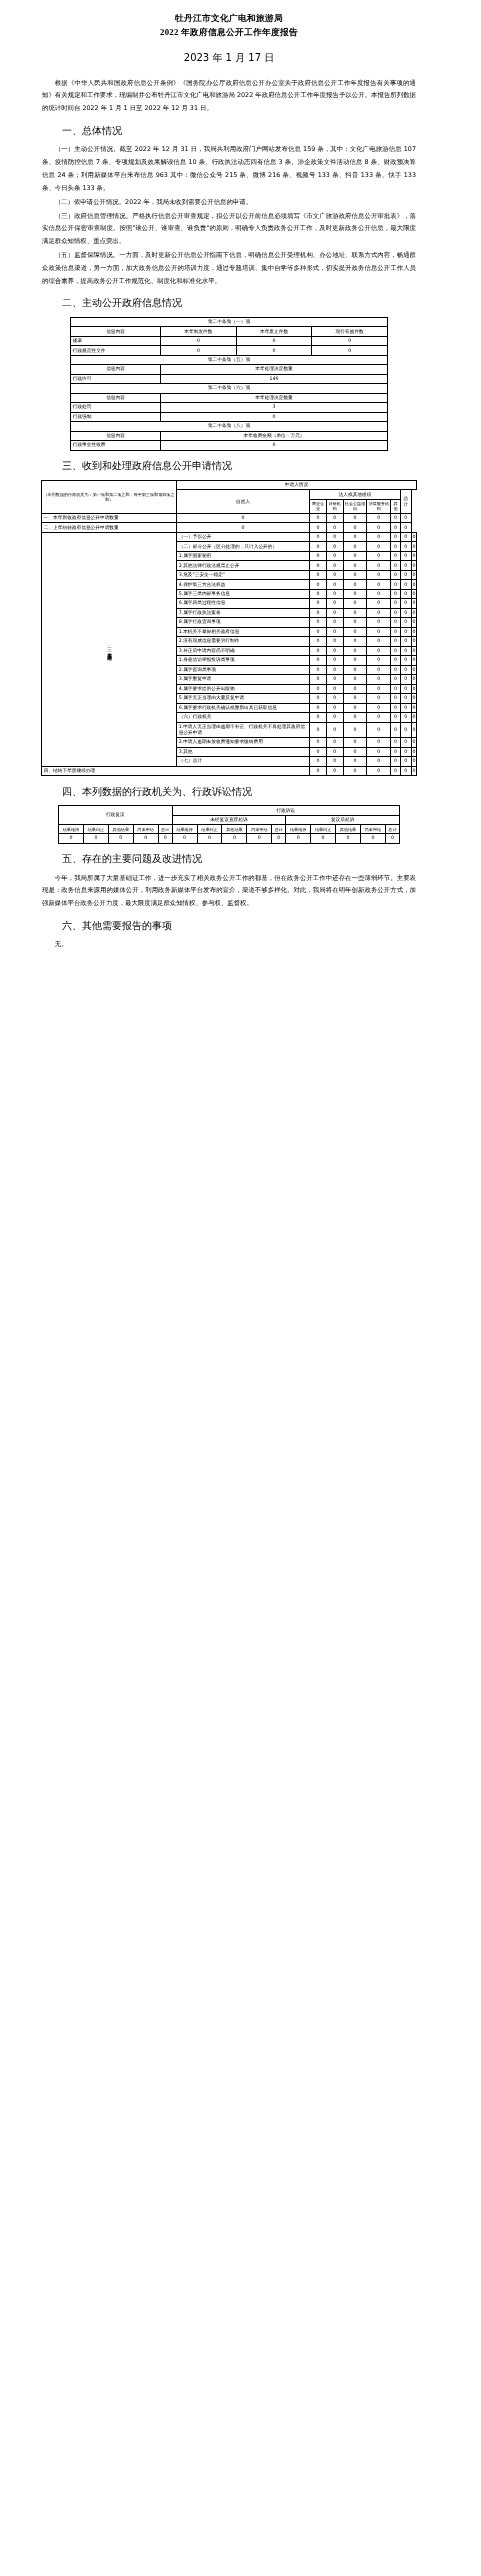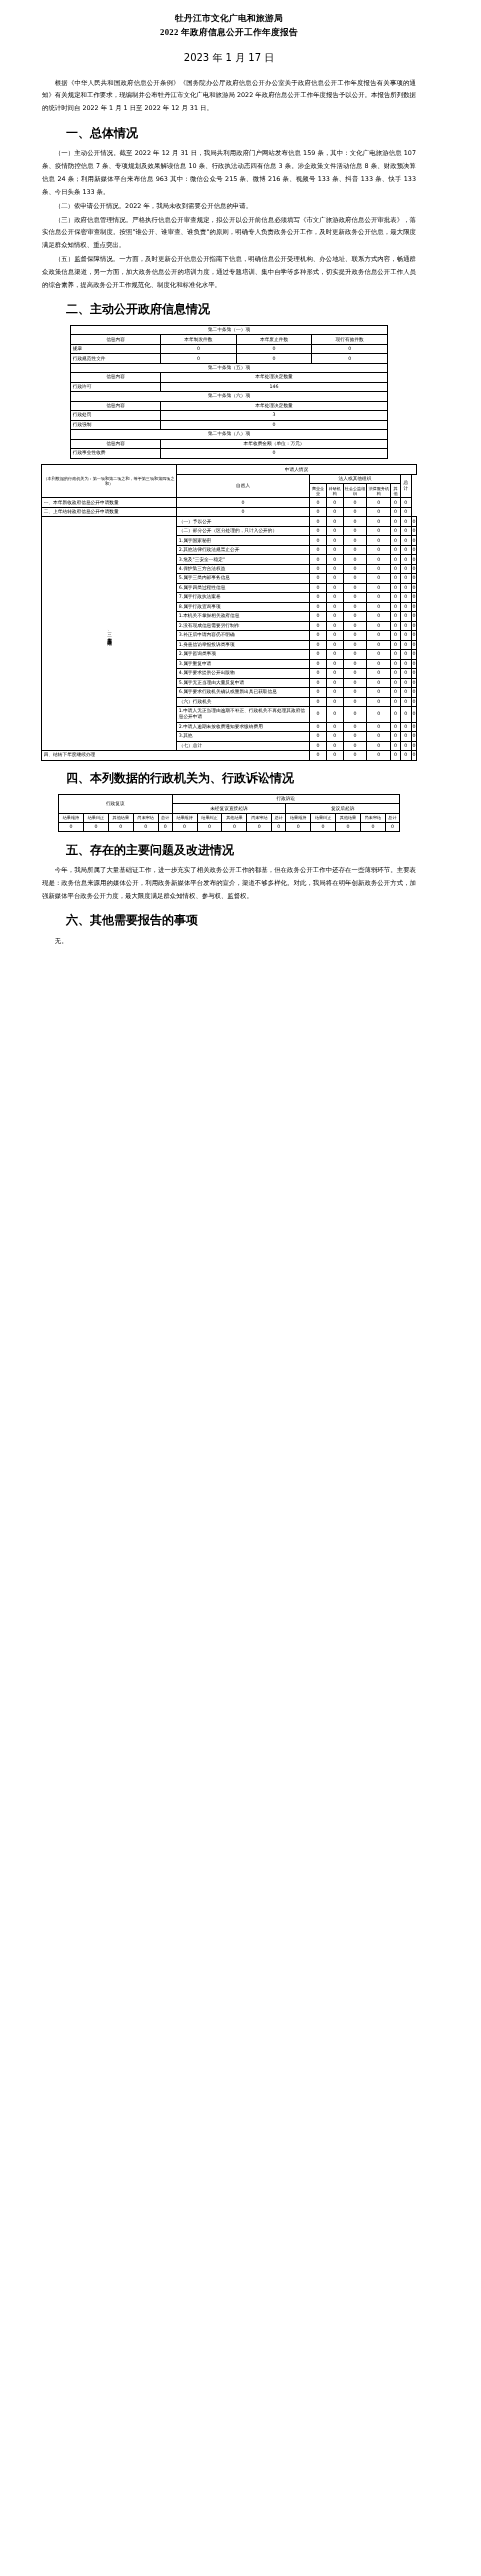--- a/index.html
+++ b/index.html
@@ -32,22 +32,22 @@
   }
   p.para{
     margin:0 0 1.2px 0;
     text-indent:2em;
     text-align:justify;
     line-height:2.0;
     font-size:6.4px;
   }
   h2.sec{
     margin:5.8px 0 2.3px 0;
-    font-size:12px;
-    font-weight:bold;
+    font-size:10px;
+    font-weight:normal;
     text-indent:2em;
     line-height:2.0;
   }
   .tbl-wrap{padding:0 58px;box-sizing:border-box;margin:3.5px 0 5.8px 0;}
   .tbl-wrap.wide{padding:0 41px;}
   .tbl-wrap.narrow{padding:0 70px;}
   table{
     border-collapse:collapse;
     width:100%;
     font-size:4.7px;
@@ -157,20 +157,23 @@
           <td colspan="3">本年收费金额（单位：万元）</td>
         </tr>
         <tr>
           <td class="lead">行政事业性收费</td>
           <td colspan="3">0</td>
         </tr>
       </tbody>
     </table>
   </div>
 
+  <div class="body">
+    <h2 class="sec">三、收到和处理政府信息公开申请情况</h2>
+  </div>
 
   <div class="tbl-wrap wide">
     <table>
       <tbody>
         <tr>
           <td rowspan="3" class="tiny" style="width:36%;">（本列数据的行政机关为：第一项和第二项之和，等于第三项和第四项之和）</td>
           <td colspan="8">申请人情况</td>
         </tr>
         <tr>
           <td rowspan="2">自然人</td>

